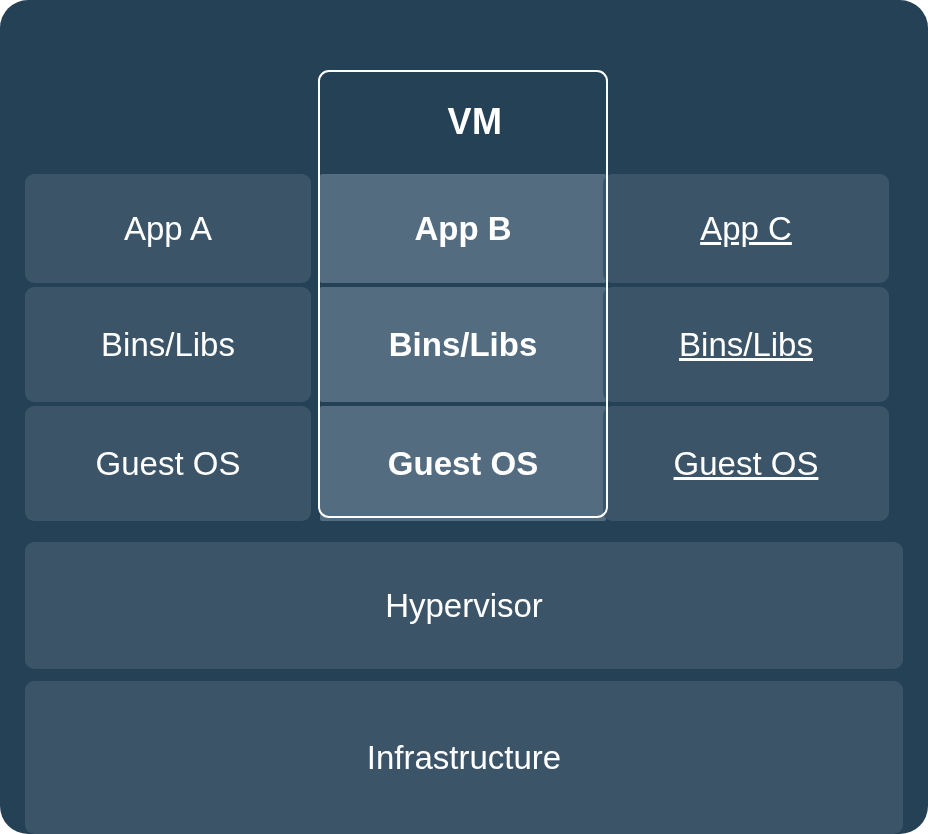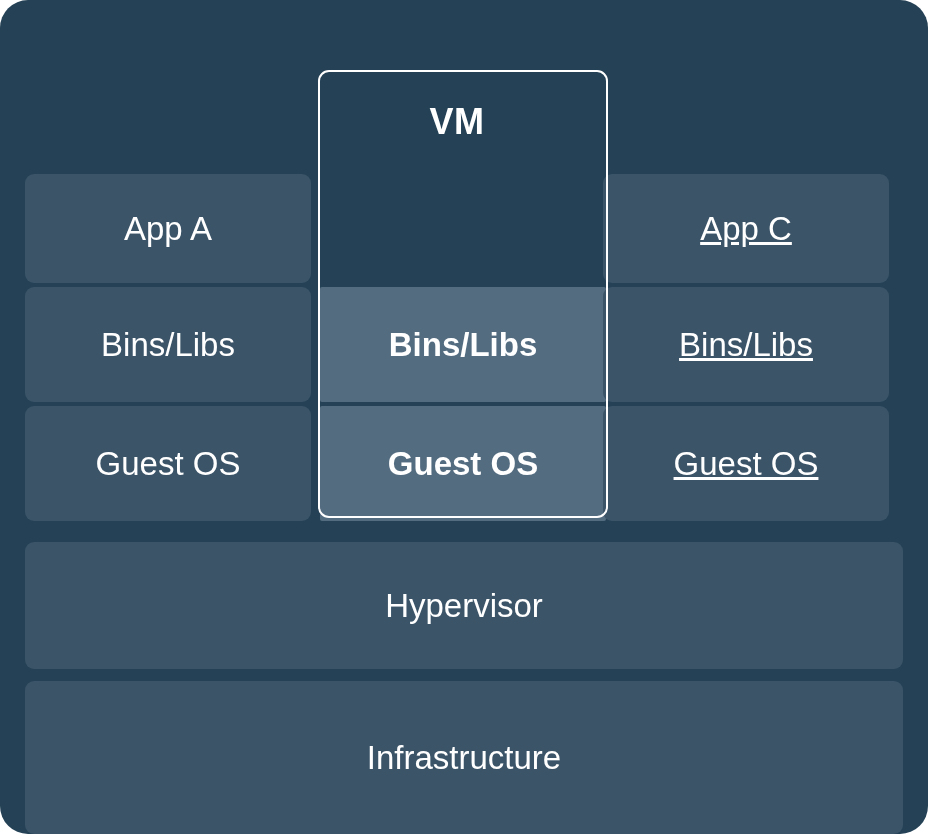--- a/index.html
+++ b/index.html
@@ -30,21 +30,21 @@
     width: 290px;
     height: 448px;
     border: 2px solid #ffffff;
     border-radius: 11px;
     box-sizing: border-box;
     z-index: 3;
     pointer-events: none;
   }
   .vm-title {
     position: absolute;
-    left: 312px;
+    left: 330px;
     top: 70px;
     width: 290px;
     height: 104px;
     display: flex;
     align-items: center;
     justify-content: center;
     color: #ffffff;
     font-size: 36px;
     font-weight: bold;
     letter-spacing: 0.5px;
@@ -103,20 +103,23 @@
   .bar-infrastructure { top: 681px; height: 153px; }
 </style>
 </head>
 <body>
 
 <div id="diagram-canvas">
 
   <div class="cell col-a row-app">
     <span>App A</span>
   </div>
+  <div class="cell hl col-b row-app">
+    <span>App B</span>
+  </div>
   <div class="cell col-c row-app">
     <span>App C</span>
   </div>
 
   <div class="cell col-a row-bins">
     <span>Bins/Libs</span>
   </div>
   <div class="cell hl col-b row-bins">
     <span>Bins/Libs</span>
   </div>

